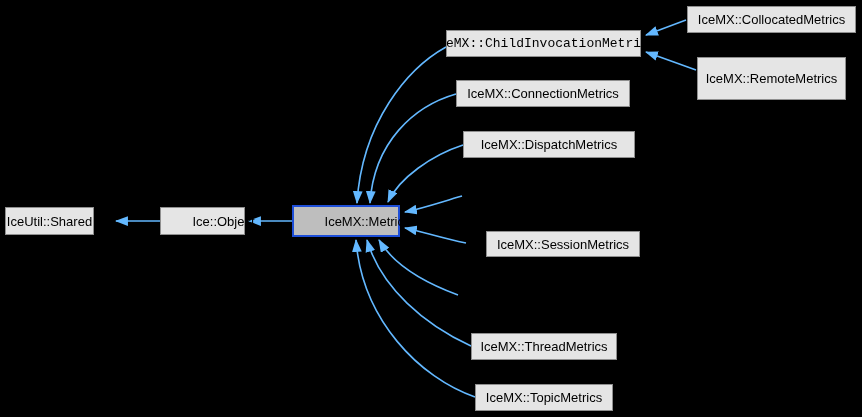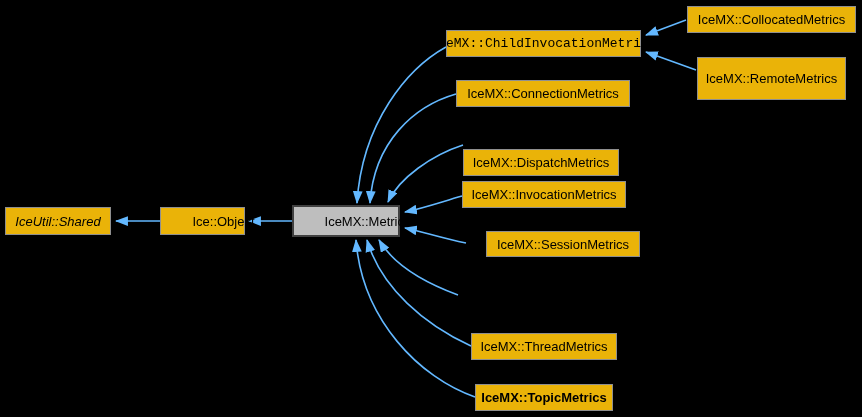--- a/index.html
+++ b/index.html
@@ -12,51 +12,51 @@
     font-family: "Liberation Sans", "DejaVu Sans", sans-serif;
   }
   #edges {
     position: absolute;
     left: 0; top: 0;
     width: 862px; height: 417px;
   }
   .node {
     position: absolute;
     box-sizing: border-box;
-    background: #eab308;
+    background: #e5e5e5;
     border: 1px solid #8f8f8f;
     color: #000000;
     display: flex;
     align-items: center;
     justify-content: center;
     font-size: 13px;
     line-height: 1;
     white-space: nowrap;
     cursor: pointer;
   }
   .node.selected {
     background: #bebebe;
-    border: 2px solid #404040;
+    border: 2px solid #1d4ed8;
     cursor: default;
     padding-left: 43px;
   }
   
-  .n-shared     { left: 5px;   top: 207px; width: 106px; height: 28px; font-style: italic; }
+  .n-shared     { left: 5px;   top: 207px; width: 89px; height: 28px; }
   .n-object     { left: 160px; top: 207px; width: 85px;  height: 28px; padding-left: 42px; }
   .n-metrics    { left: 292px; top: 205px; width: 108px; height: 32px; }
   .n-child      { left: 446px; top: 30px;  width: 195px; height: 27px; font-family: Liberation Mono, monospace; }
   .n-collocated { left: 687px; top: 6px;   width: 169px; height: 27px; }
   .n-remote     { left: 697px; top: 57px;  width: 149px; height: 43px; }
   .n-connection { left: 456px; top: 80px;  width: 174px; height: 27px; text-align: center; }
-  .n-dispatch   { left: 463px; top: 131px; width: 156px; height: 27px; margin-top: 18px; }
+  .n-dispatch   { left: 463px; top: 131px; width: 172px; height: 27px; }
   .n-invocation { left: 462px; top: 181px; width: 164px; height: 27px; }
   .n-session    { left: 466px; top: 231px; width: 154px; height: 26px; margin-left: 20px; }
   .n-subscriber { left: 458px; top: 283px; width: 171px; height: 27px; }
   .n-thread     { left: 471px; top: 333px; width: 146px; height: 27px; }
-  .n-topic      { left: 475px; top: 384px; width: 138px; height: 27px; font-weight: bold; }
+  .n-topic      { left: 475px; top: 384px; width: 138px; height: 27px; }
 </style>
 </head>
 <body>
 
 <div id="canvas">
 
   <svg id="edges" viewBox="0 0 862 417" xmlns="http://www.w3.org/2000/svg">
     <defs>
       <marker id="arrow" viewBox="0 0 12 9" refX="11" refY="4.5" markerWidth="13" markerHeight="10" markerUnits="userSpaceOnUse" orient="auto">
         <path d="M0,0 L12,4.5 L0,9 Z" fill="#63b8ff"></path>
@@ -79,18 +79,17 @@
   </svg>
 
   <div class="node n-shared">IceUtil::Shared</div>
   <div class="node n-object">Ice::Object</div>
   <div class="node n-metrics selected">IceMX::Metrics</div>
   <div class="node n-child">IceMX::ChildInvocationMetrics</div>
   <div class="node n-collocated">IceMX::CollocatedMetrics</div>
   <div class="node n-remote">IceMX::RemoteMetrics</div>
   <div class="node n-connection">IceMX::ConnectionMetrics</div>
   <div class="node n-dispatch">IceMX::DispatchMetrics</div>
-  <div class="node n-invocation">IceMX::InvocationMetrics</div>
   <div class="node n-session">IceMX::SessionMetrics</div>
   <div class="node n-thread">IceMX::ThreadMetrics</div>
   <div class="node n-topic">IceMX::TopicMetrics</div>
 
 </div>
 
 </body></html>

